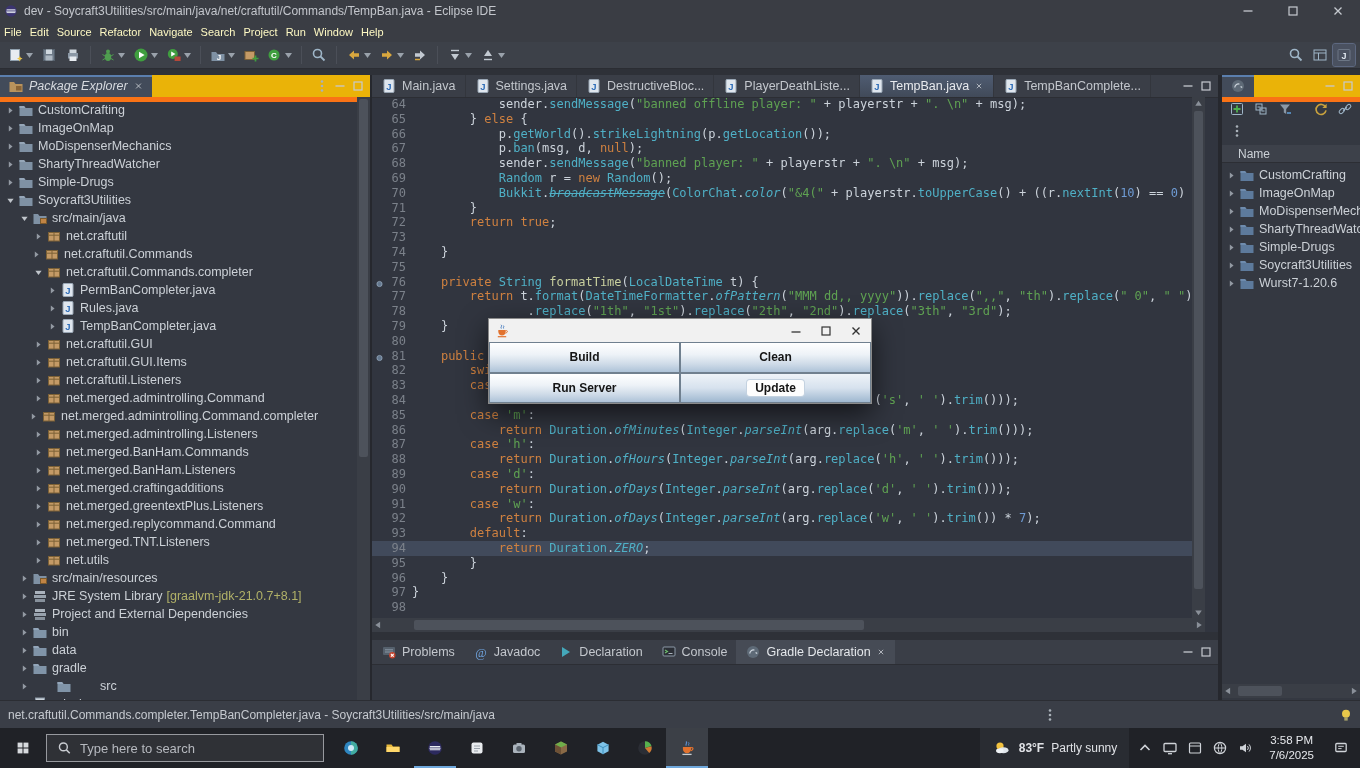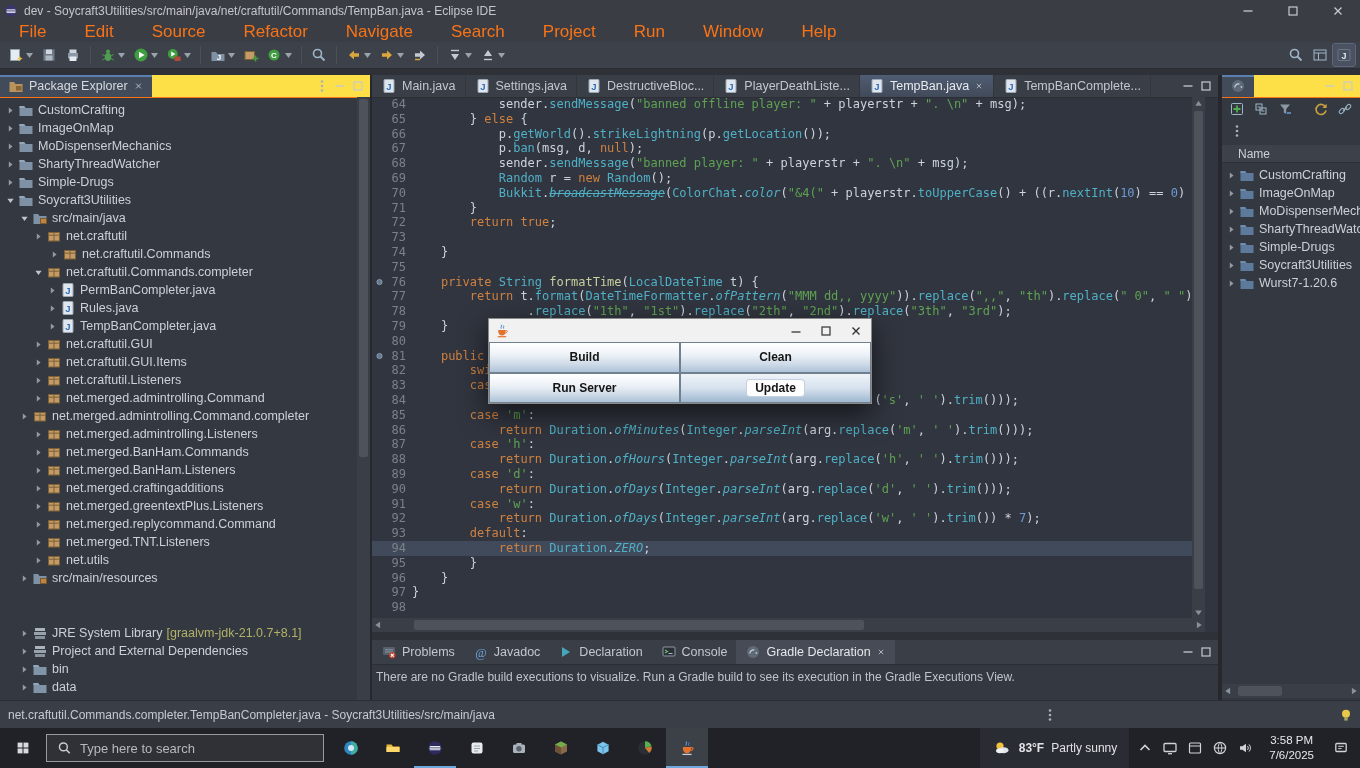--- a/index.html
+++ b/index.html
@@ -9,36 +9,36 @@
   .icon{display:inline-flex;width:16px;height:16px;align-items:center;justify-content:center;flex:none;}
   .icon svg{display:block;}
 
   
   .titlebar{left:0;top:0;width:1360px;height:22px;background:#3a3d44;display:flex;align-items:center;}
   .titlebar .t-icon{margin:0 6px 0 4px;width:14px;height:14px;}
   .title-text{color:#c3c6cc;font-size:12px;white-space:nowrap;}
   .winbtns{margin-left:auto;display:flex;height:22px;}
   .winbtn{width:45px;height:22px;display:flex;align-items:center;justify-content:center;}
   .menubar{left:0;top:22px;width:1360px;height:20px;background:#3a3d44;display:flex;align-items:center;border-bottom:1px solid #2c2e34;}
-  .menu-item{padding:0 19px;font-size:17px;color:#f97316;height:20px;display:flex;align-items:center;}
+  .menu-item{padding:0 4px;font-size:11px;color:#fef9c3;height:20px;display:flex;align-items:center;}
   .toolbar{left:0;top:42px;width:1360px;height:27px;background:#3d4149;border-bottom:1px solid #2b2d33;display:flex;align-items:center;padding:0 4px;box-sizing:border-box;}
   .tb-btn{display:inline-flex;align-items:center;height:22px;padding:0 3px;margin:0 1px;border-radius:2px;}
   .tb-btn.active{background:#4a5160;outline:1px solid #5d6880;}
   .tb-sep{width:1px;height:18px;background:#4b4f58;margin:0 5px;display:inline-block;}
   .dd{margin-left:2px;display:inline-flex;}
   .tb-right{margin-left:auto;display:flex;align-items:center;}
 
   
   .left-panel{left:0;top:75px;width:370px;height:625px;background:#343841;}
   .right-panel{left:1222px;top:75px;width:138px;height:625px;background:#343841;text-align:right;}
   .editor-panel{left:372px;top:75px;width:846px;height:557px;background:#31353f;}
   .bottom-panel{left:372px;top:640px;width:846px;height:60px;background:#343841;}
   .vdivider{background:#26282e;}
 
-  .view-head{height:22px;background:#fde047;display:flex;align-items:center;border-bottom:1px solid #f97316;}
+  .view-head{height:22px;background:#eab308;display:flex;align-items:center;border-bottom:5px solid #f97316;font-style:italic;}
   .view-tab{height:22px;display:flex;align-items:center;gap:5px;padding:0 8px;font-size:12.5px;color:#d6d9de;}
   .view-tab.active{background:#424b5a;box-shadow:inset 0 2px 0 #5b7fae;}
   .head-icons{margin-left:auto;display:flex;align-items:center;gap:2px;padding-right:4px;}
 
   
   .tree{position:absolute;left:0;top:22px;right:14px;bottom:0;overflow:hidden;padding-top:4px;}
   .trow{display:flex;align-items:center;height:18px;white-space:nowrap;overflow:hidden;font-size:12.5px;color:#ccd1d7;}
   .trow .arr{width:14px;height:14px;display:inline-flex;align-items:center;justify-content:center;flex:none;}
   .trow .arr.hide{visibility:hidden;}
   .trow .icon{margin:0 4px 0 1px;}
@@ -47,21 +47,21 @@
   .thumb{position:absolute;background:#4d525b;border-radius:2px;}
   .scroll-h{position:absolute;background:#3a3e46;display:flex;align-items:center;}
   .sc-arrow{width:13px;height:13px;display:flex;align-items:center;justify-content:center;flex:none;}
 
   
   .edit-tabs{position:absolute;left:0;top:0;width:846px;height:22px;background:#3a3e47;display:flex;align-items:center;border-bottom:1px solid #2c2e34;}
   .etab{height:22px;display:flex;align-items:center;gap:5px;padding:0 9px;font-size:12.5px;color:#c3c7cd;border-right:1px solid #33363d;box-sizing:border-box;}
   .etab.active{background:linear-gradient(180deg,#4f5c72 0,#414a59 100%);color:#e8eaee;}
   .code-area{position:absolute;left:0;top:22px;width:832px;height:521px;overflow:hidden;
     font-family:"DejaVu Sans Mono",monospace;font-size:12px;}
-  .code-line{display:flex;height:14.8px;line-height:14.8px;align-items:center;}
+  .code-line{display:flex;height:14.8px;line-height:14.8px;align-items:flex-end;}
   .code-line.current{background:rgba(96,116,142,0.35);}
   .gutter{width:14px;flex:none;display:flex;align-items:center;justify-content:center;}
   .lineno{width:20px;flex:none;text-align:right;color:#7b818a;padding-right:6px;}
   .codetext{white-space:pre;}
   .tk-p{color:#ccd3db}.tk-k{color:#cf8140}.tk-s{color:#5fa252}.tk-c{color:#4fb0c6}
   .tk-m{color:#4fb0c6}.tk-sm{color:#4fb0c6;font-style:italic}
   .tk-dep{color:#4fb0c6;font-style:italic;text-decoration:line-through}
   .tk-d{color:#c8cf9e}.tk-n{color:#6e9bd4}.tk-f{color:#4fb0c6;font-style:italic}
 
   
@@ -501,21 +501,21 @@
             </svg>
           </span>
           <span class="icon">
             <svg width="16" height="16" viewBox="0 0 16 16" fill="none">
               <rect x="2.5" y="4.5" width="11" height="8.5" fill="#c49a66" stroke="#7c6136"></rect>
               <path d="M2.5 7.2h11M8 4.5v8.5" stroke="#7c6136"></path>
             </svg>
           </span>
           <span class="tlabel">net.craftutil</span>
         </div>
-        <div class="trow" style="padding-left: 47px;">
+        <div class="trow" style="padding-left: 29px;">
           <span class="arr">
             <svg width="11" height="11" viewBox="0 0 16 16" fill="none">
               <path d="M5.5 3.5L11 8l-5.5 4.5z" fill="#939aa3"></path>
             </svg>
           </span>
           <span class="icon">
             <svg width="16" height="16" viewBox="0 0 16 16" fill="none">
               <rect x="2.5" y="4.5" width="11" height="8.5" fill="#c49a66" stroke="#7c6136"></rect>
               <path d="M2.5 7.2h11M8 4.5v8.5" stroke="#7c6136"></path>
             </svg>
@@ -627,21 +627,21 @@
             </svg>
           </span>
           <span class="icon">
             <svg width="16" height="16" viewBox="0 0 16 16" fill="none">
               <rect x="2.5" y="4.5" width="11" height="8.5" fill="#c49a66" stroke="#7c6136"></rect>
               <path d="M2.5 7.2h11M8 4.5v8.5" stroke="#7c6136"></path>
             </svg>
           </span>
           <span class="tlabel">net.merged.admintrolling.Command</span>
         </div>
-        <div class="trow" style="padding-left: 17px;">
+        <div class="trow" style="padding-left: 26px;">
           <span class="arr">
             <svg width="11" height="11" viewBox="0 0 16 16" fill="none">
               <path d="M5.5 3.5L11 8l-5.5 4.5z" fill="#939aa3"></path>
             </svg>
           </span>
           <span class="icon">
             <svg width="16" height="16" viewBox="0 0 16 16" fill="none">
               <rect x="2.5" y="4.5" width="11" height="8.5" fill="#c49a66" stroke="#7c6136"></rect>
               <path d="M2.5 7.2h11M8 4.5v8.5" stroke="#7c6136"></path>
             </svg>
@@ -767,21 +767,21 @@
             </svg>
           </span>
           <span class="icon">
             <svg width="16" height="16" viewBox="0 0 16 16" fill="none">
               <path d="M1.5 4h4.5l1.5 2h7v8h-13z" fill="#7f91a4"></path>
               <rect x="8.5" y="8.5" width="6" height="5" fill="#c08445" stroke="#7c5a2b"></rect>
             </svg>
           </span>
           <span class="tlabel">src/main/resources</span>
         </div>
-        <div class="trow" style="padding-left: 17px; margin-top: 37px;">
+        <div class="trow" style="padding-left: 17px;">
           <span class="arr">
             <svg width="11" height="11" viewBox="0 0 16 16" fill="none">
               <path d="M5.5 3.5L11 8l-5.5 4.5z" fill="#939aa3"></path>
             </svg>
           </span>
           <span class="icon">
             <svg width="16" height="16" viewBox="0 0 16 16" fill="none">
               <rect x="3" y="3" width="10" height="3" fill="#aab3bd"></rect>
               <rect x="2" y="7" width="12" height="3" fill="#98a2ad"></rect>
               <rect x="3" y="11" width="10" height="3" fill="#87919c"></rect>
@@ -1234,21 +1234,20 @@
               <path d="M3.5 8h9" stroke="#c6cad0" stroke-width="1.3"></path>
             </svg>
           </span>
         <span class="icon">
             <svg width="16" height="16" viewBox="0 0 16 16" fill="none">
               <rect x="4" y="4" width="8" height="8" stroke="#c6cad0" stroke-width="1.2"></rect>
             </svg>
           </span>
       </div>
     </div>
-    <div class="bmsg">There are no Gradle build executions to visualize. Run a Gradle build to see its execution in the Gradle Executions View.</div>
   </div>
 
   <div class="abs vdivider" style="left:1218px;top:75px;width:4px;height:625px;"></div>
   <div class="abs right-panel">
     <div class="view-head">
       <div class="view-tab active">
         <span class="icon">
             <svg width="16" height="16" viewBox="0 0 16 16" fill="none">
               <circle cx="8" cy="8" r="6" fill="#5e6a77"></circle>
               <path d="M4.8 9.5c0-2.4 2.2-4 4.6-3.4M10.6 8.4l1.6 1.2" stroke="#cdd5dd" stroke-width="1.2"></path>

